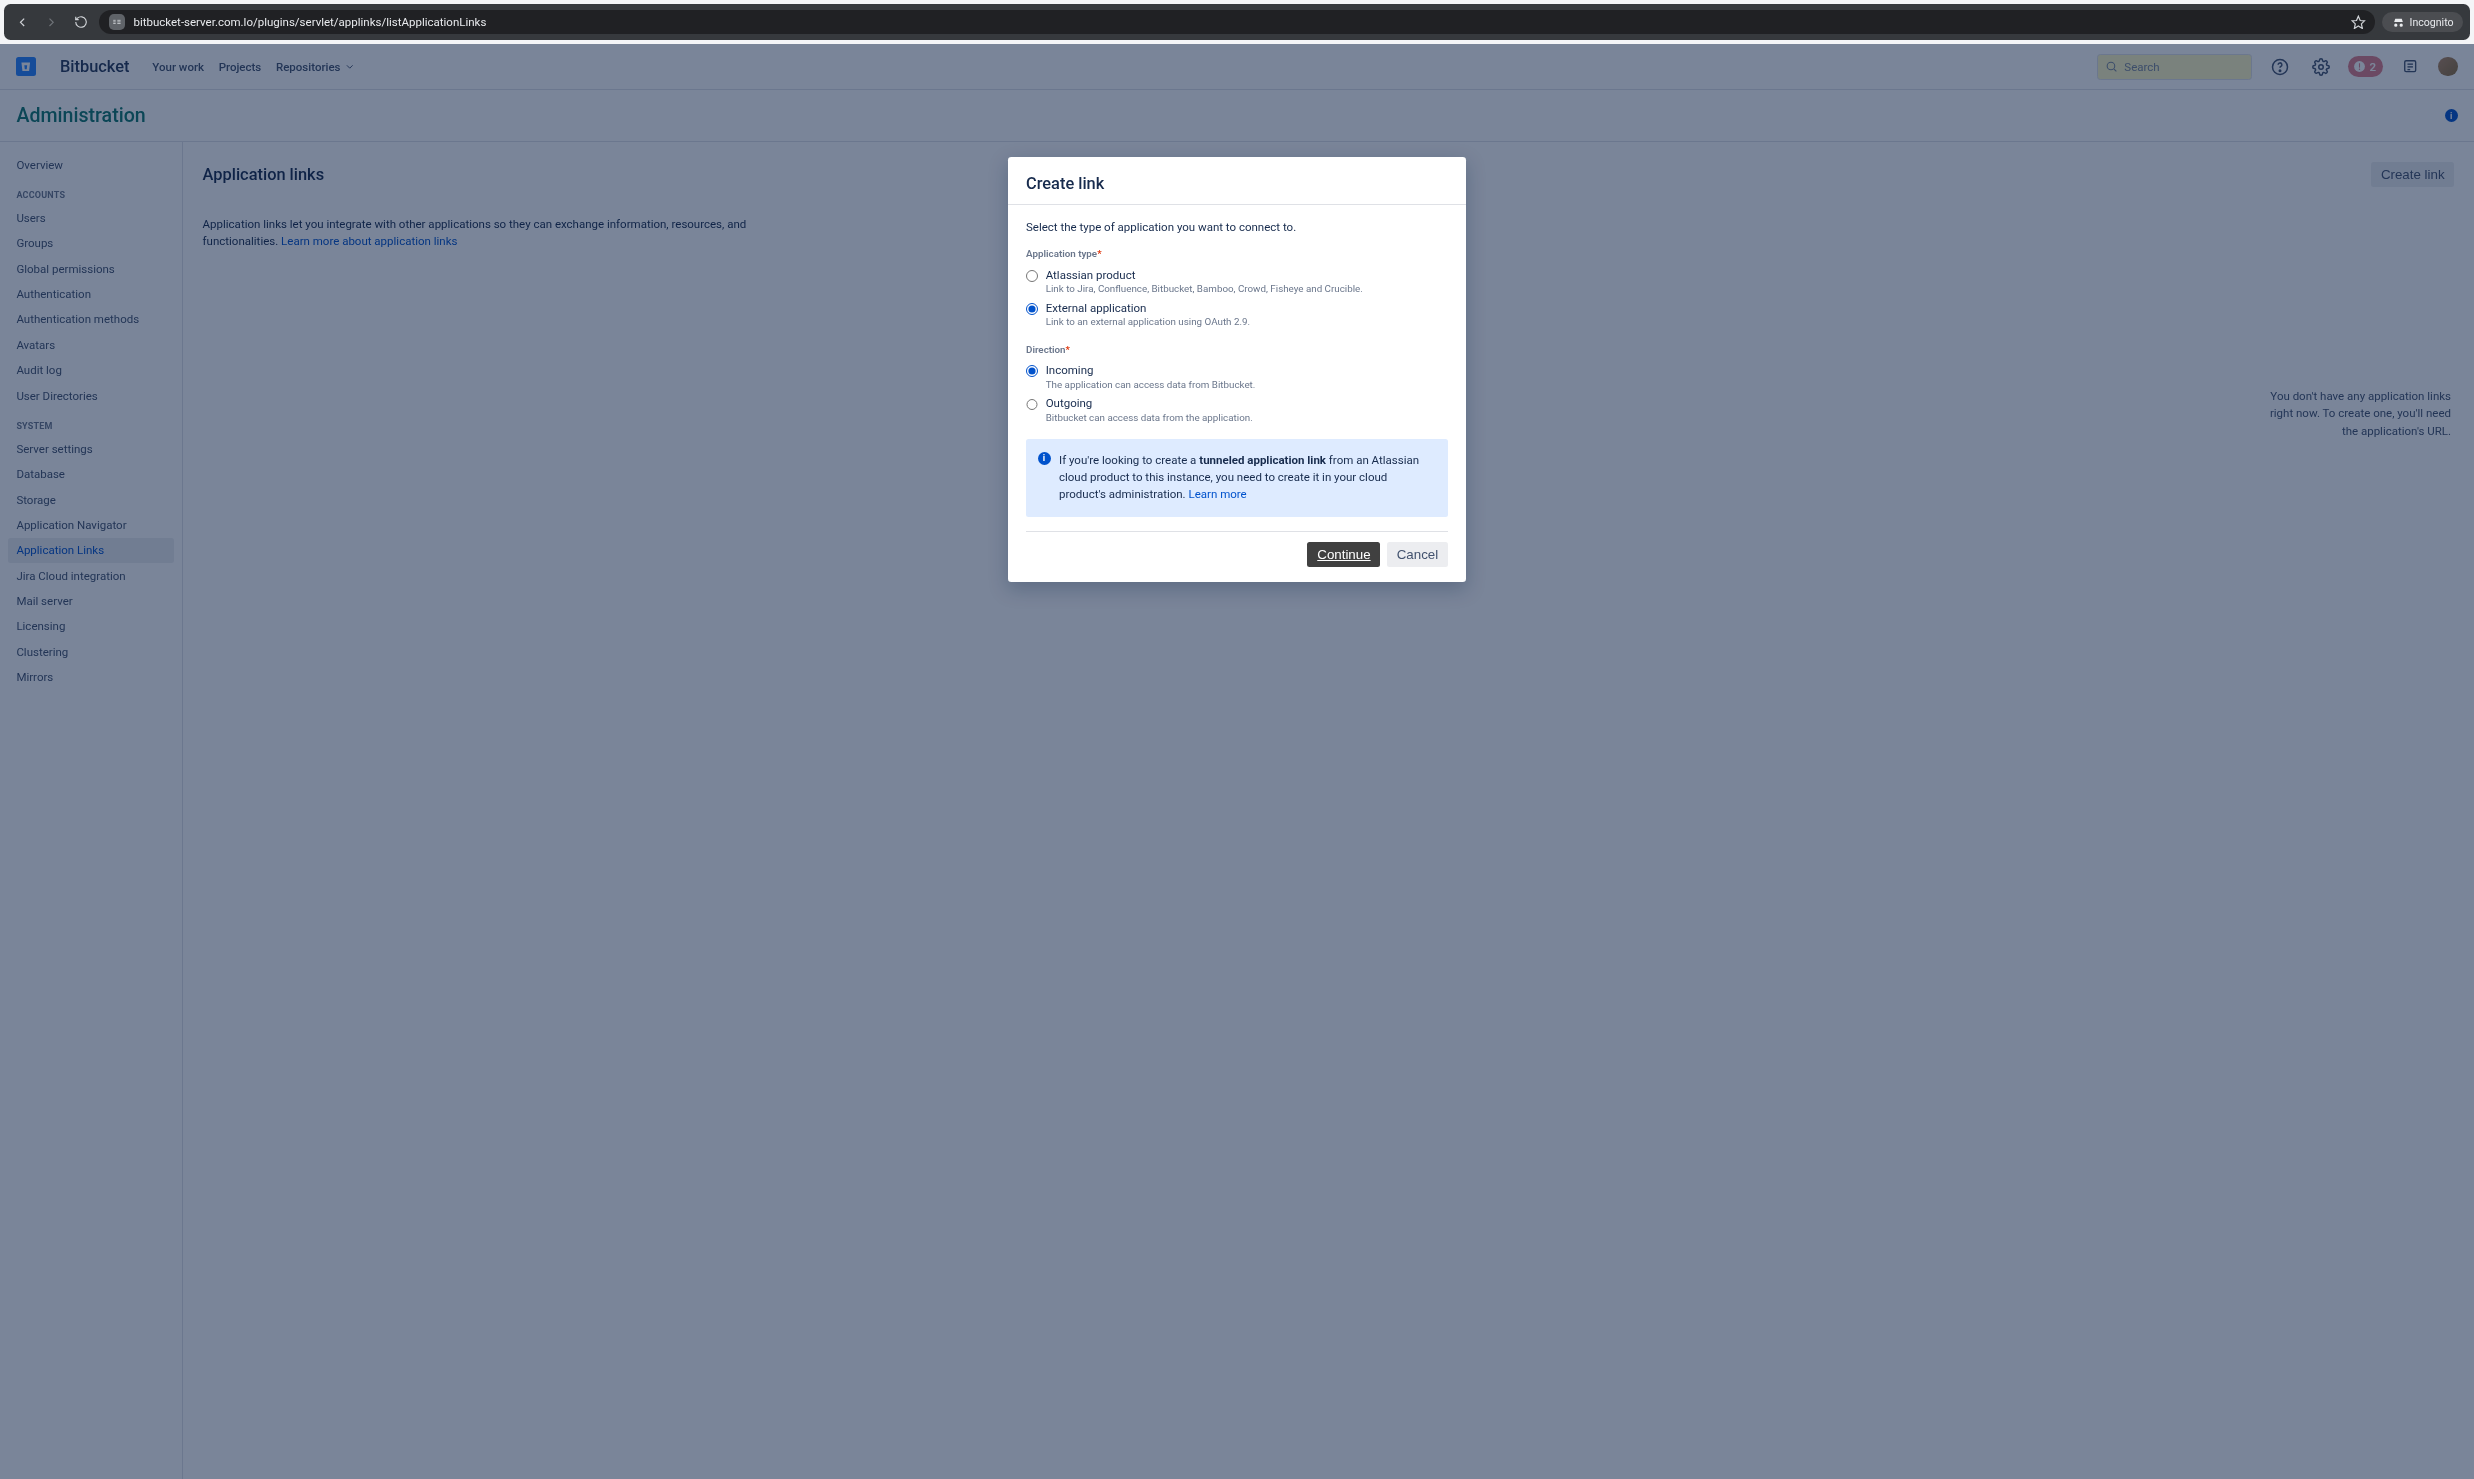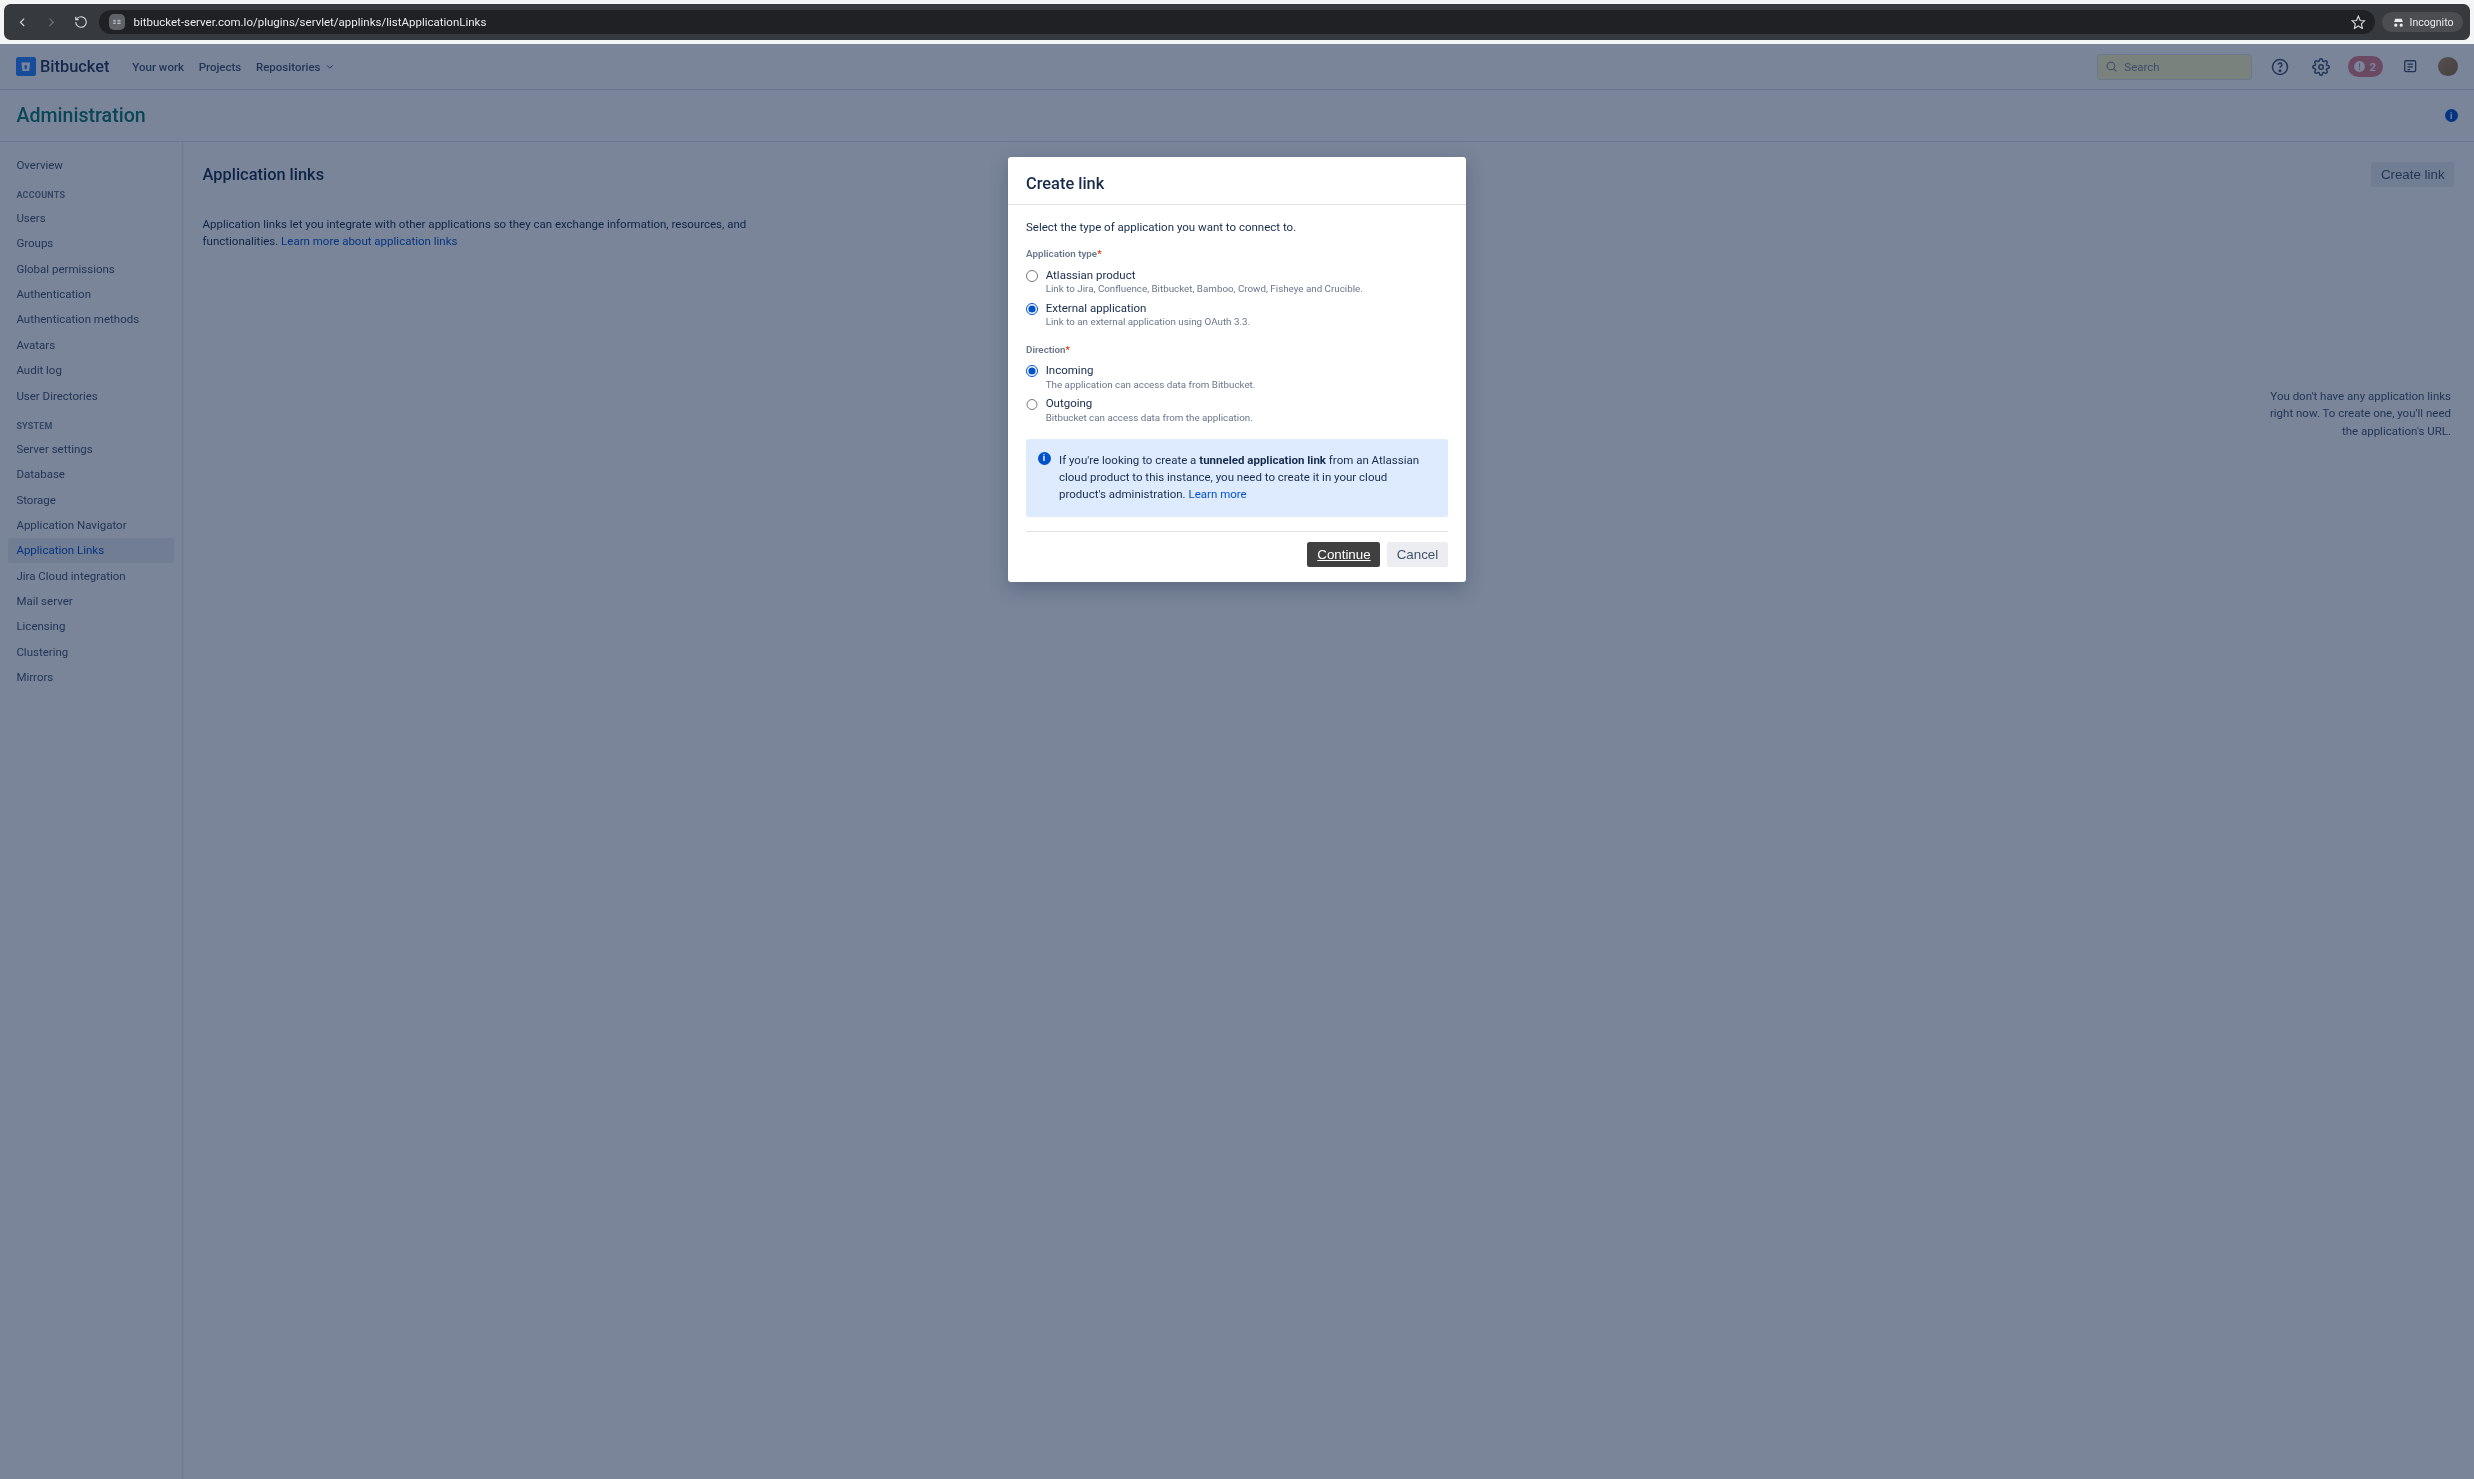--- a/index.html
+++ b/index.html
@@ -38,21 +38,21 @@
   }
   .star-icon, .panel-icon, .more-icon { color: #cfd2d6; }
 
   
   .app { position: relative; height: calc(100% - 44px); background: #fff; }
 
   .top-nav {
     height: 46px; border-bottom: 0.8px solid #dfe1e6; display: flex; align-items: center;
     padding: 0 16.4px; gap: 14.7px; background: #fff;
   }
-  .brand { display: flex; align-items: center; gap: 4px; font-size: 16.4px; font-weight: 500; color: #253858; }
+  .brand { display: flex; align-items: center; gap: 24px; font-size: 16.4px; font-weight: 500; color: #253858; }
   .brand-logo {
     width: 19.6px; height: 19.6px; background: #2684ff; border-radius: 2.5px;
     display: flex; align-items: center; justify-content: center; color: #fff; font-weight: bold;
   }
   .nav-links { display: flex; gap: 14.7px; margin-left: 8.2px; }
   .nav-link { color: #42526E; font-weight: 500; cursor: pointer; display: flex; align-items: center; gap: 3.3px; }
   .spacer { flex: 1; }
   .search-box {
     width: 155px; height: 26px; border: 1.6px solid #dfe1e6; background: #fef9c3;
     border-radius: 3.3px; display: flex; align-items: center; padding: 0 6.5px; gap: 6.5px; color: #7a869a;
@@ -321,21 +321,21 @@
           <input type="radio" name="apptype" style="">
           <div>
             <div class="radio-label">Atlassian product</div>
             <div class="radio-sub">Link to Jira, Confluence, Bitbucket, Bamboo, Crowd, Fisheye and Crucible.</div>
           </div>
         </label>
         <label class="radio-row">
           <input type="radio" name="apptype" checked="" style="">
           <div>
             <div class="radio-label">External application</div>
-            <div class="radio-sub">Link to an external application using OAuth 3.3.</div>
+            <div class="radio-sub">Link to an external application using OAuth 2.9.</div>
           </div>
         </label>
       </div>
 
       <div class="field-label">
         <span>Direction</span><span class="req">*</span>
       </div>
       <div class="radio-group">
         <label class="radio-row">
           <input type="radio" name="direction" checked="" style="">

